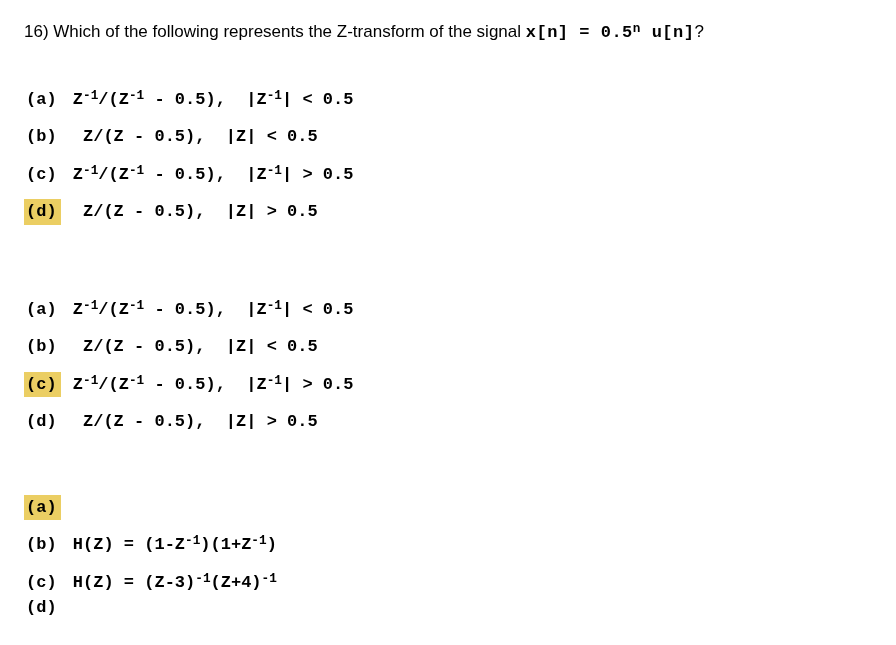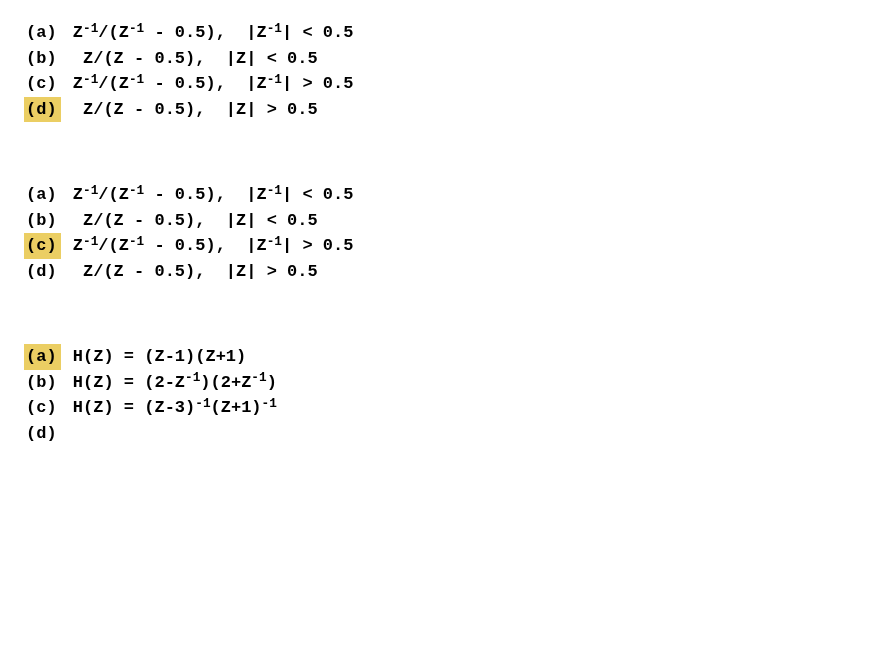--- a/index.html
+++ b/index.html
@@ -36,39 +36,44 @@
     .opt-label {
       display: inline-block;
       padding: 0 4px 0 2px;
       margin-right: 2px;
     }
     .opt-label.highlighted {
       background: #ebce63;
     }
     .opt-text {
       white-space: pre;
+      margin-top: 12px;
     }
     .sup {
       font-size: 0.75em;
       position: relative;
       top: -0.4em;
     }
     .mono {
       font-family: "Courier New", Courier, monospace;
       font-weight: bold;
       letter-spacing: 0.5px;
     }
     .indent {
       padding-left: 36px;
     }
   </style>
 </head>
 <body>
 
 <div class="question">
+  <div class="qprompt">
+    <span>16)</span>
+    <span>Which of the following represents the Z-transform of the signal </span><span class="mono">x[n] = 0.5</span><span class="mono sup">n</span><span class="mono"> u[n]</span><span>?</span>
+  </div>
   <div class="options">
     <div class="opt">
       <span class="opt-label">(a)</span>
       <span class="opt-text"><span> Z</span><span class="sup">-1</span><span>/(Z</span><span class="sup">-1</span><span> - 0.5),  |Z</span><span class="sup">-1</span><span>| &lt; 0.5</span></span>
     </div>
     <div class="opt">
       <span class="opt-label">(b)</span>
       <span class="opt-text">  Z/(Z - 0.5),  |Z| &lt; 0.5</span>
     </div>
     <div class="opt">
@@ -100,27 +105,26 @@
       <span class="opt-label">(d)</span>
       <span class="opt-text">  Z/(Z - 0.5),  |Z| &gt; 0.5</span>
     </div>
   </div>
 </div>
 
 <div class="question">
   <div class="options">
     <div class="opt">
       <span class="opt-label highlighted">(a)</span>
-      <span class="opt-text"> H(Z) = (Z-1)(Z+1)</span>
     </div>
     <div class="opt">
       <span class="opt-label">(b)</span>
-      <span class="opt-text"><span> H(Z) = (2-Z</span><span class="sup">-1</span><span>)(2+Z</span><span class="sup">-1</span><span>)</span></span>
+      <span class="opt-text"><span> H(Z) = (1-Z</span><span class="sup">-1</span><span>)(1+Z</span><span class="sup">-1</span><span>)</span></span>
     </div>
     <div class="opt">
       <span class="opt-label">(c)</span>
-      <span class="opt-text"><span> H(Z) = (Z-3)</span><span class="sup">-1</span><span>(Z+1)</span><span class="sup">-1</span><span></span></span>
+      <span class="opt-text"><span> H(Z) = (Z-3)</span><span class="sup">-1</span><span>(Z+4)</span><span class="sup">-1</span><span></span></span>
     </div>
     <div class="opt">
       <span class="opt-label">(d)</span>
     </div>
   </div>
 </div>
 
 </body></html>

